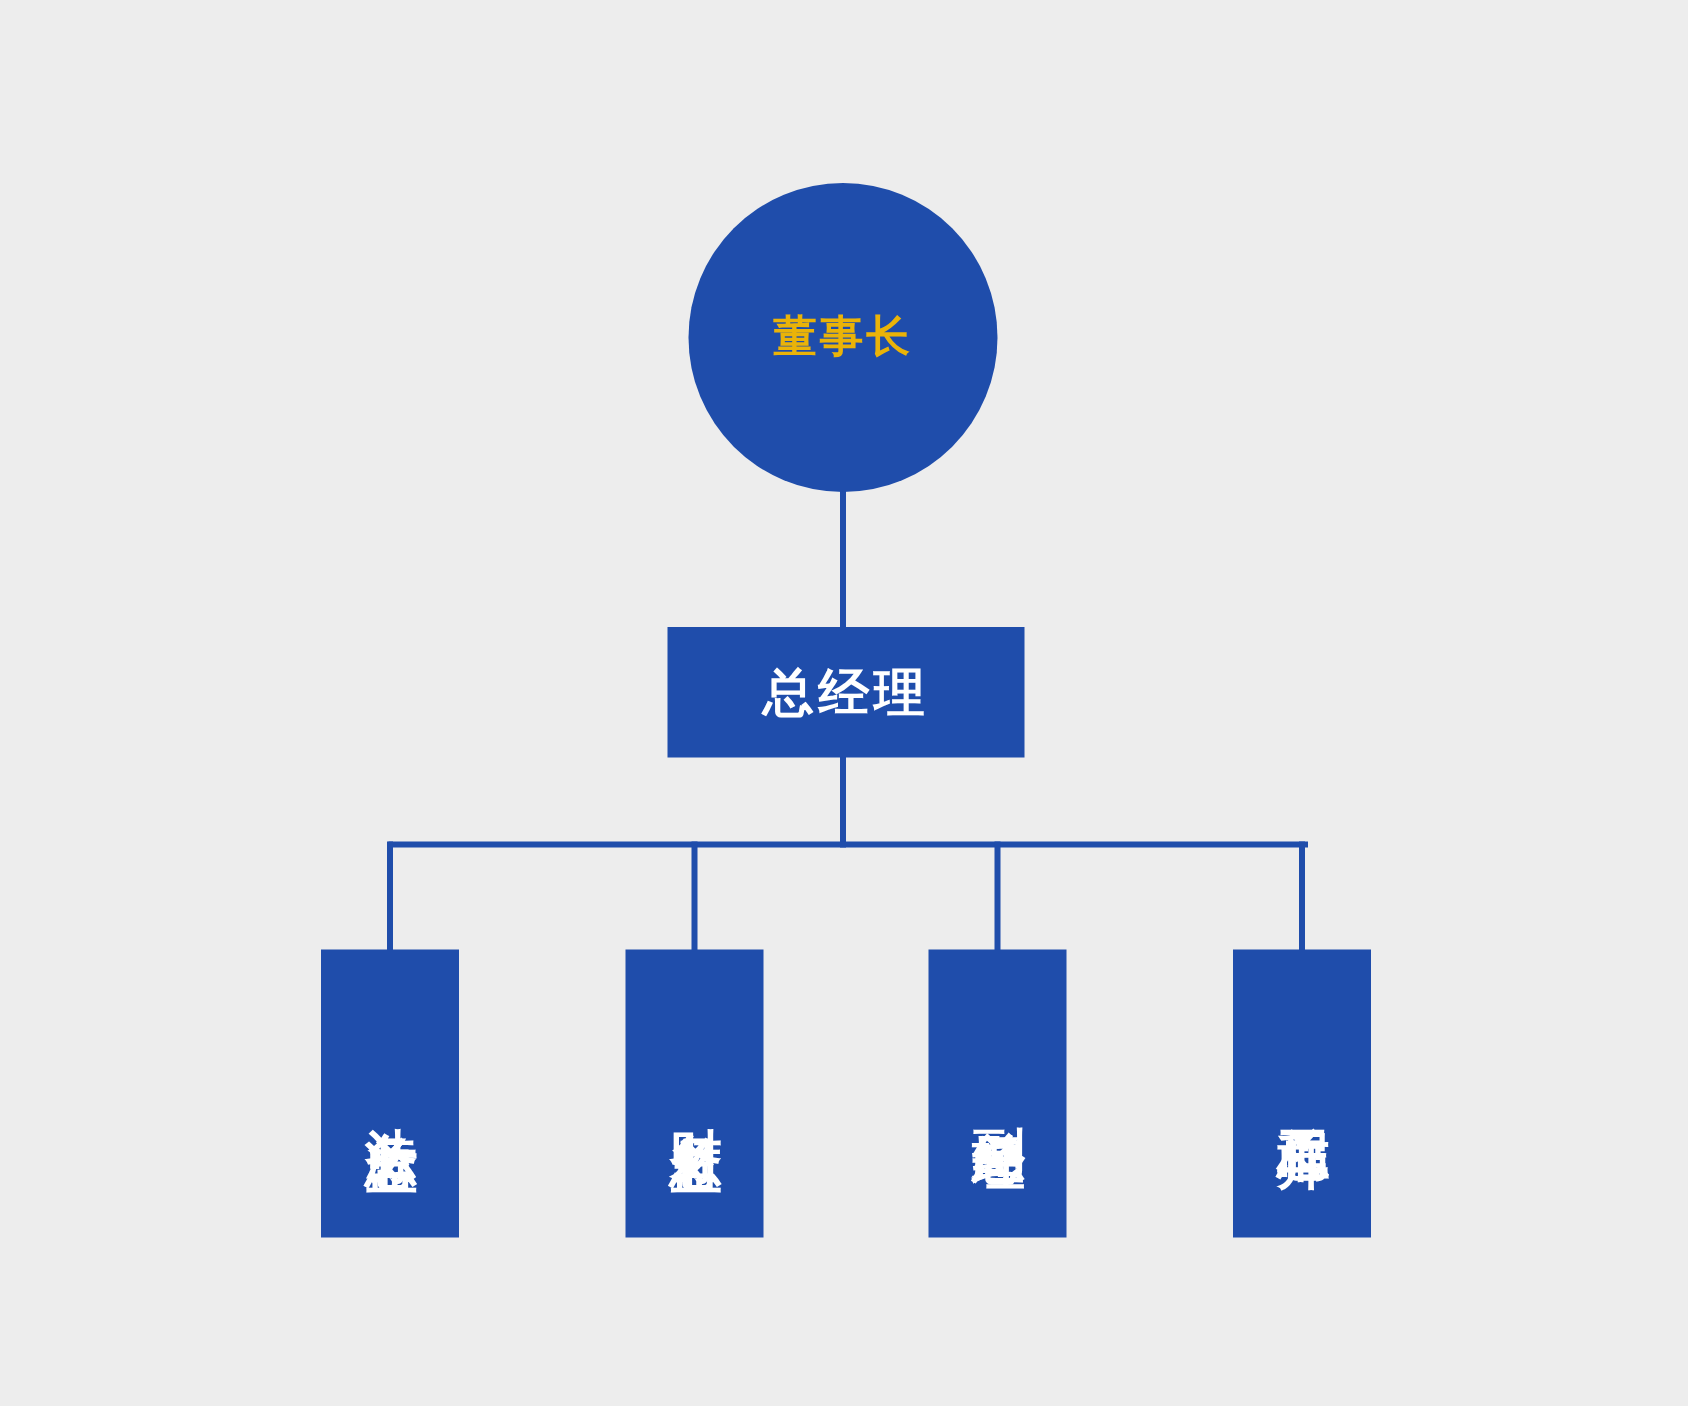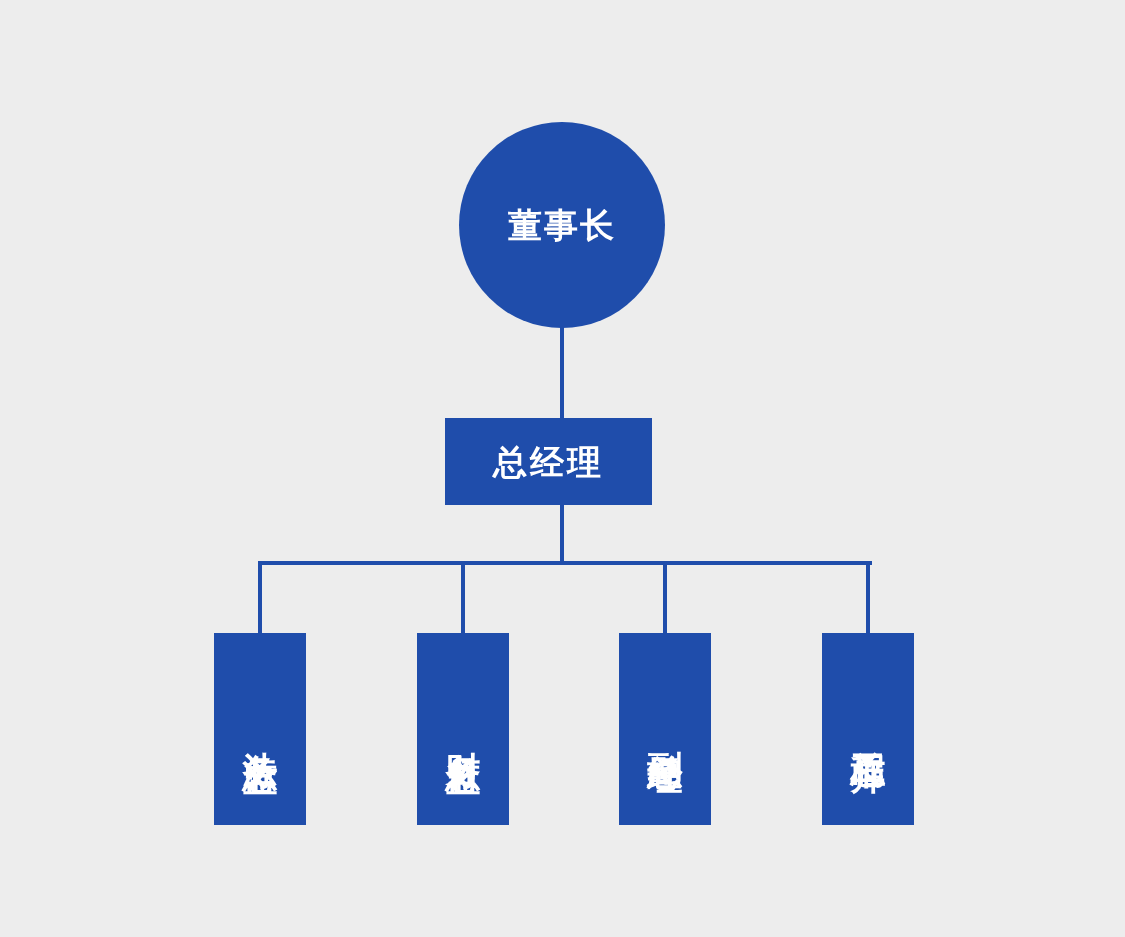--- a/index.html
+++ b/index.html
@@ -41,33 +41,33 @@
     top: 122px;
     width: 206px;
     height: 206px;
     border-radius: 50%;
     background: #1f4dab;
     display: flex;
     align-items: center;
     justify-content: center;
   }
   .node-root .node-label {
-    color: #ffffff;
-    font-size: 34px;
+    color: #eab308;
+    font-size: 29px;
     font-weight: bold;
     letter-spacing: 2px;
     line-height: 1;
     white-space: nowrap;
   }
 
   .node-l2 {
     position: absolute;
     left: 445px;
     top: 418px;
-    width: 207px;
+    width: 238px;
     height: 87px;
     background: #1f4dab;
     display: flex;
     align-items: center;
     justify-content: center;
   }
   .node-l2 .node-label {
     color: #ffffff;
     font-size: 34px;
     font-weight: bold;

